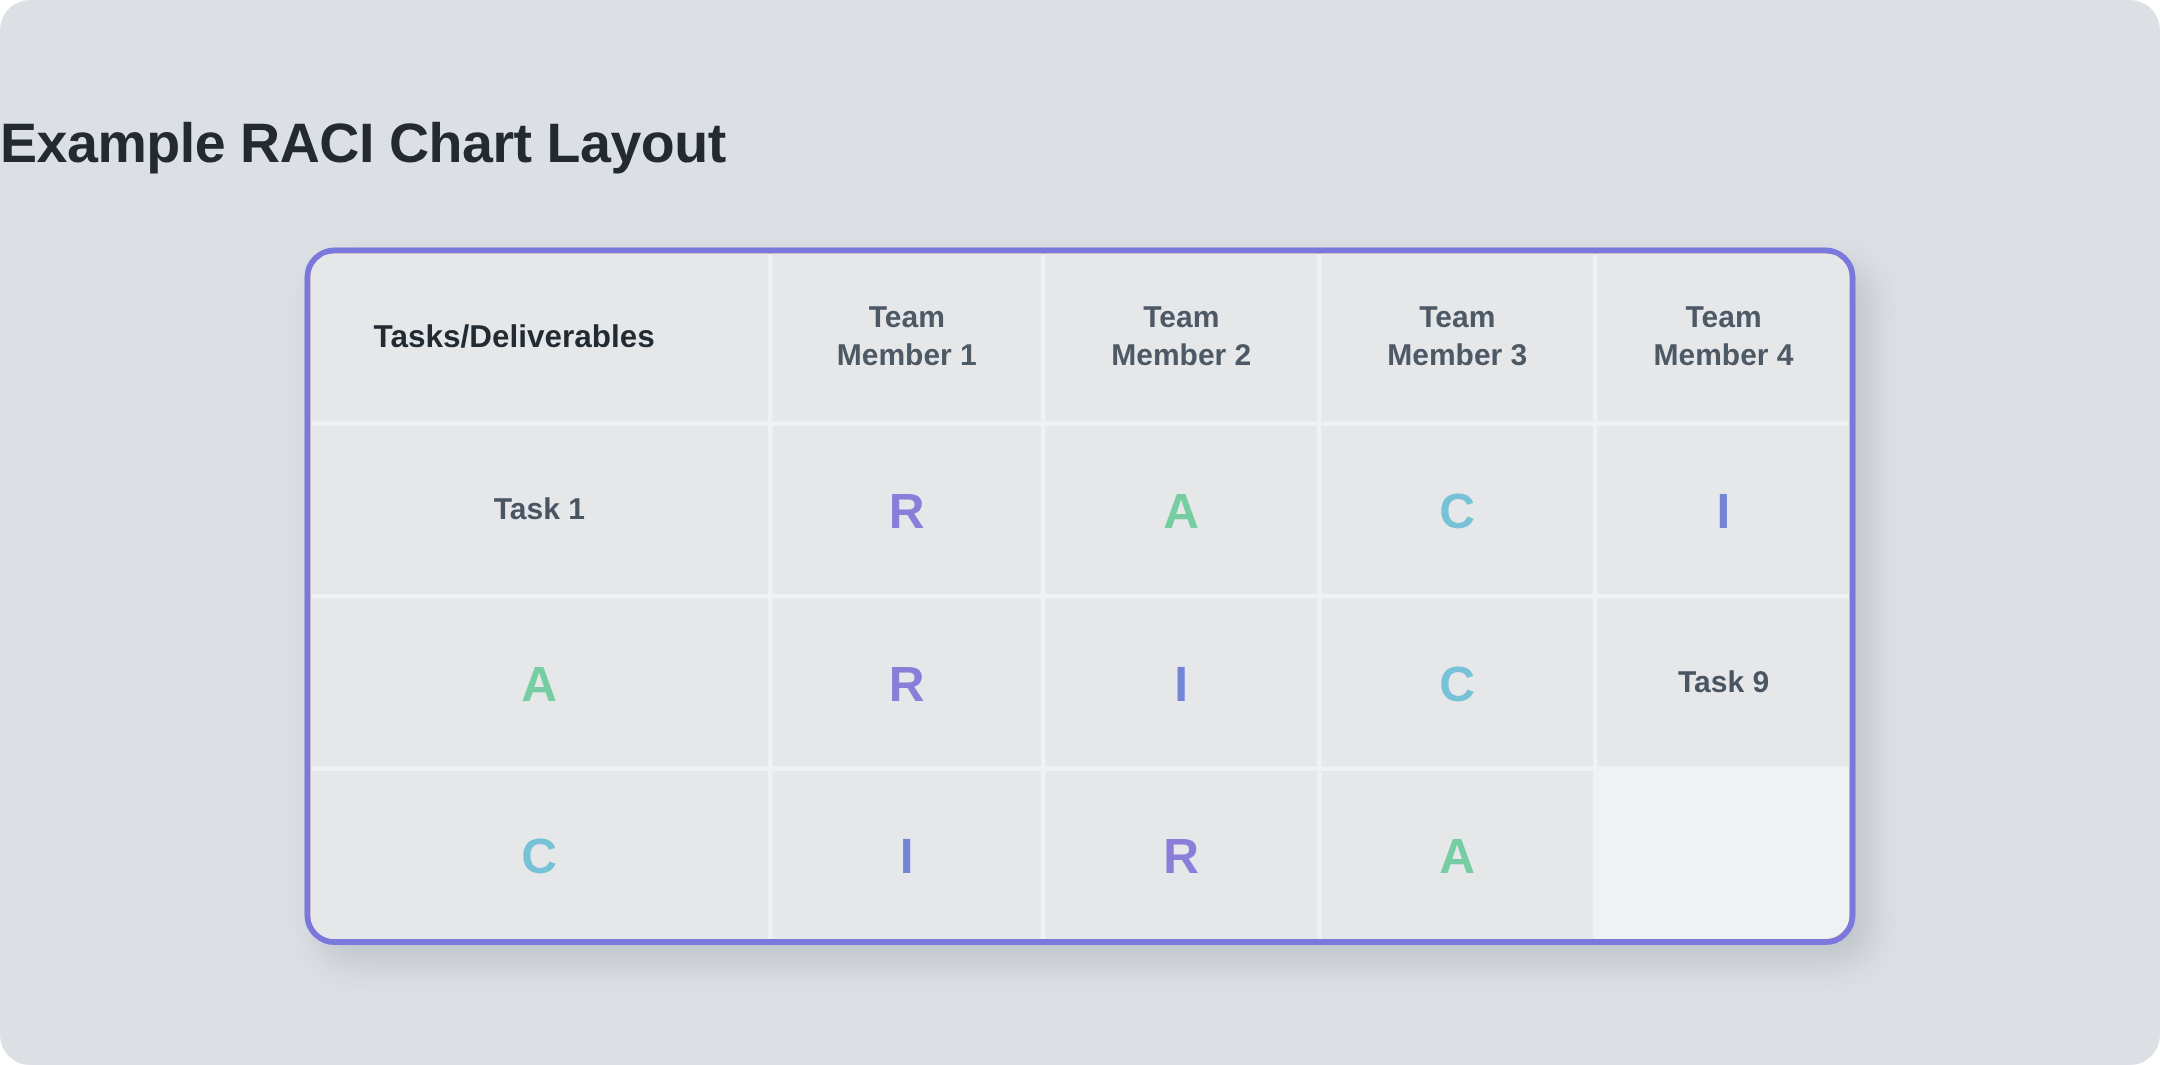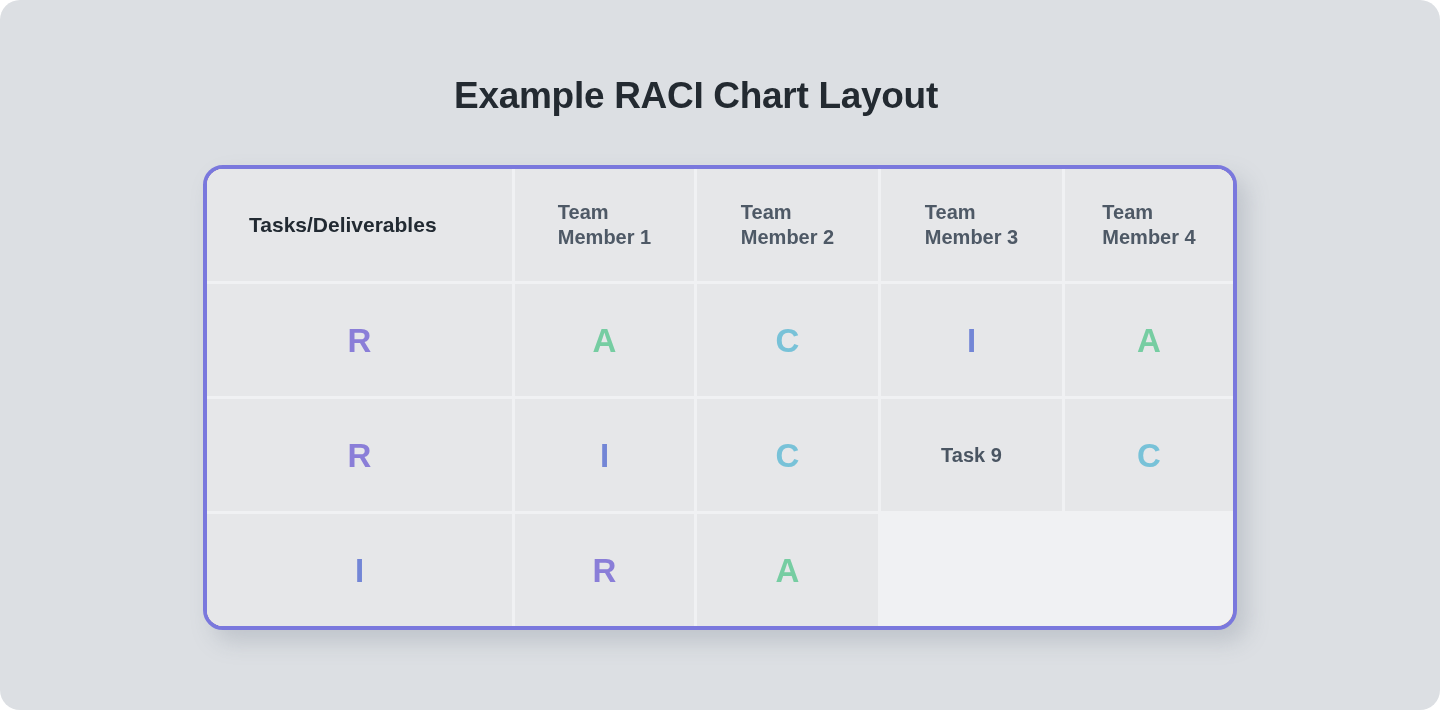--- a/index.html
+++ b/index.html
@@ -18,21 +18,20 @@
     font-family: "Liberation Sans", sans-serif;
     box-sizing: border-box;
   }
 
   
   .page-title {
     position: absolute;
     top: 74px;
     left: 0;
     width: 1392px;
-    text-align: center;
     font-size: 37px;
     font-weight: bold;
     letter-spacing: -0.3px;
     color: #232a31;
     line-height: 1.2;
   }
 
   
   .raci-frame {
     position: absolute;
@@ -65,20 +64,21 @@
     justify-content: center;
     box-sizing: border-box;
     overflow: hidden;
   }
 
   
   .cell.head {
     font-size: 20px;
     font-weight: bold;
     color: #4e5966;
+    text-align: center;
     line-height: 1.25;
     white-space: pre-line;
   }
 
   .cell.head-first {
     justify-content: flex-start;
     padding-left: 42px;
     font-size: 21px;
     font-weight: bold;
     color: #222a32;
@@ -117,20 +117,21 @@
       <div class="cell head head-first">Tasks/Deliverables</div>
       <div class="cell head">Team
 Member 1</div>
       <div class="cell head">Team
 Member 2</div>
       <div class="cell head">Team
 Member 3</div>
       <div class="cell head">Team
 Member 4</div>
 
+      <div class="cell task">Task 1</div>
       <div class="cell letter letter-R">R</div>
       <div class="cell letter letter-A">A</div>
       <div class="cell letter letter-C">C</div>
       <div class="cell letter letter-I">I</div>
 
       <div class="cell letter letter-A">A</div>
       <div class="cell letter letter-R">R</div>
       <div class="cell letter letter-I">I</div>
       <div class="cell letter letter-C">C</div>
 

